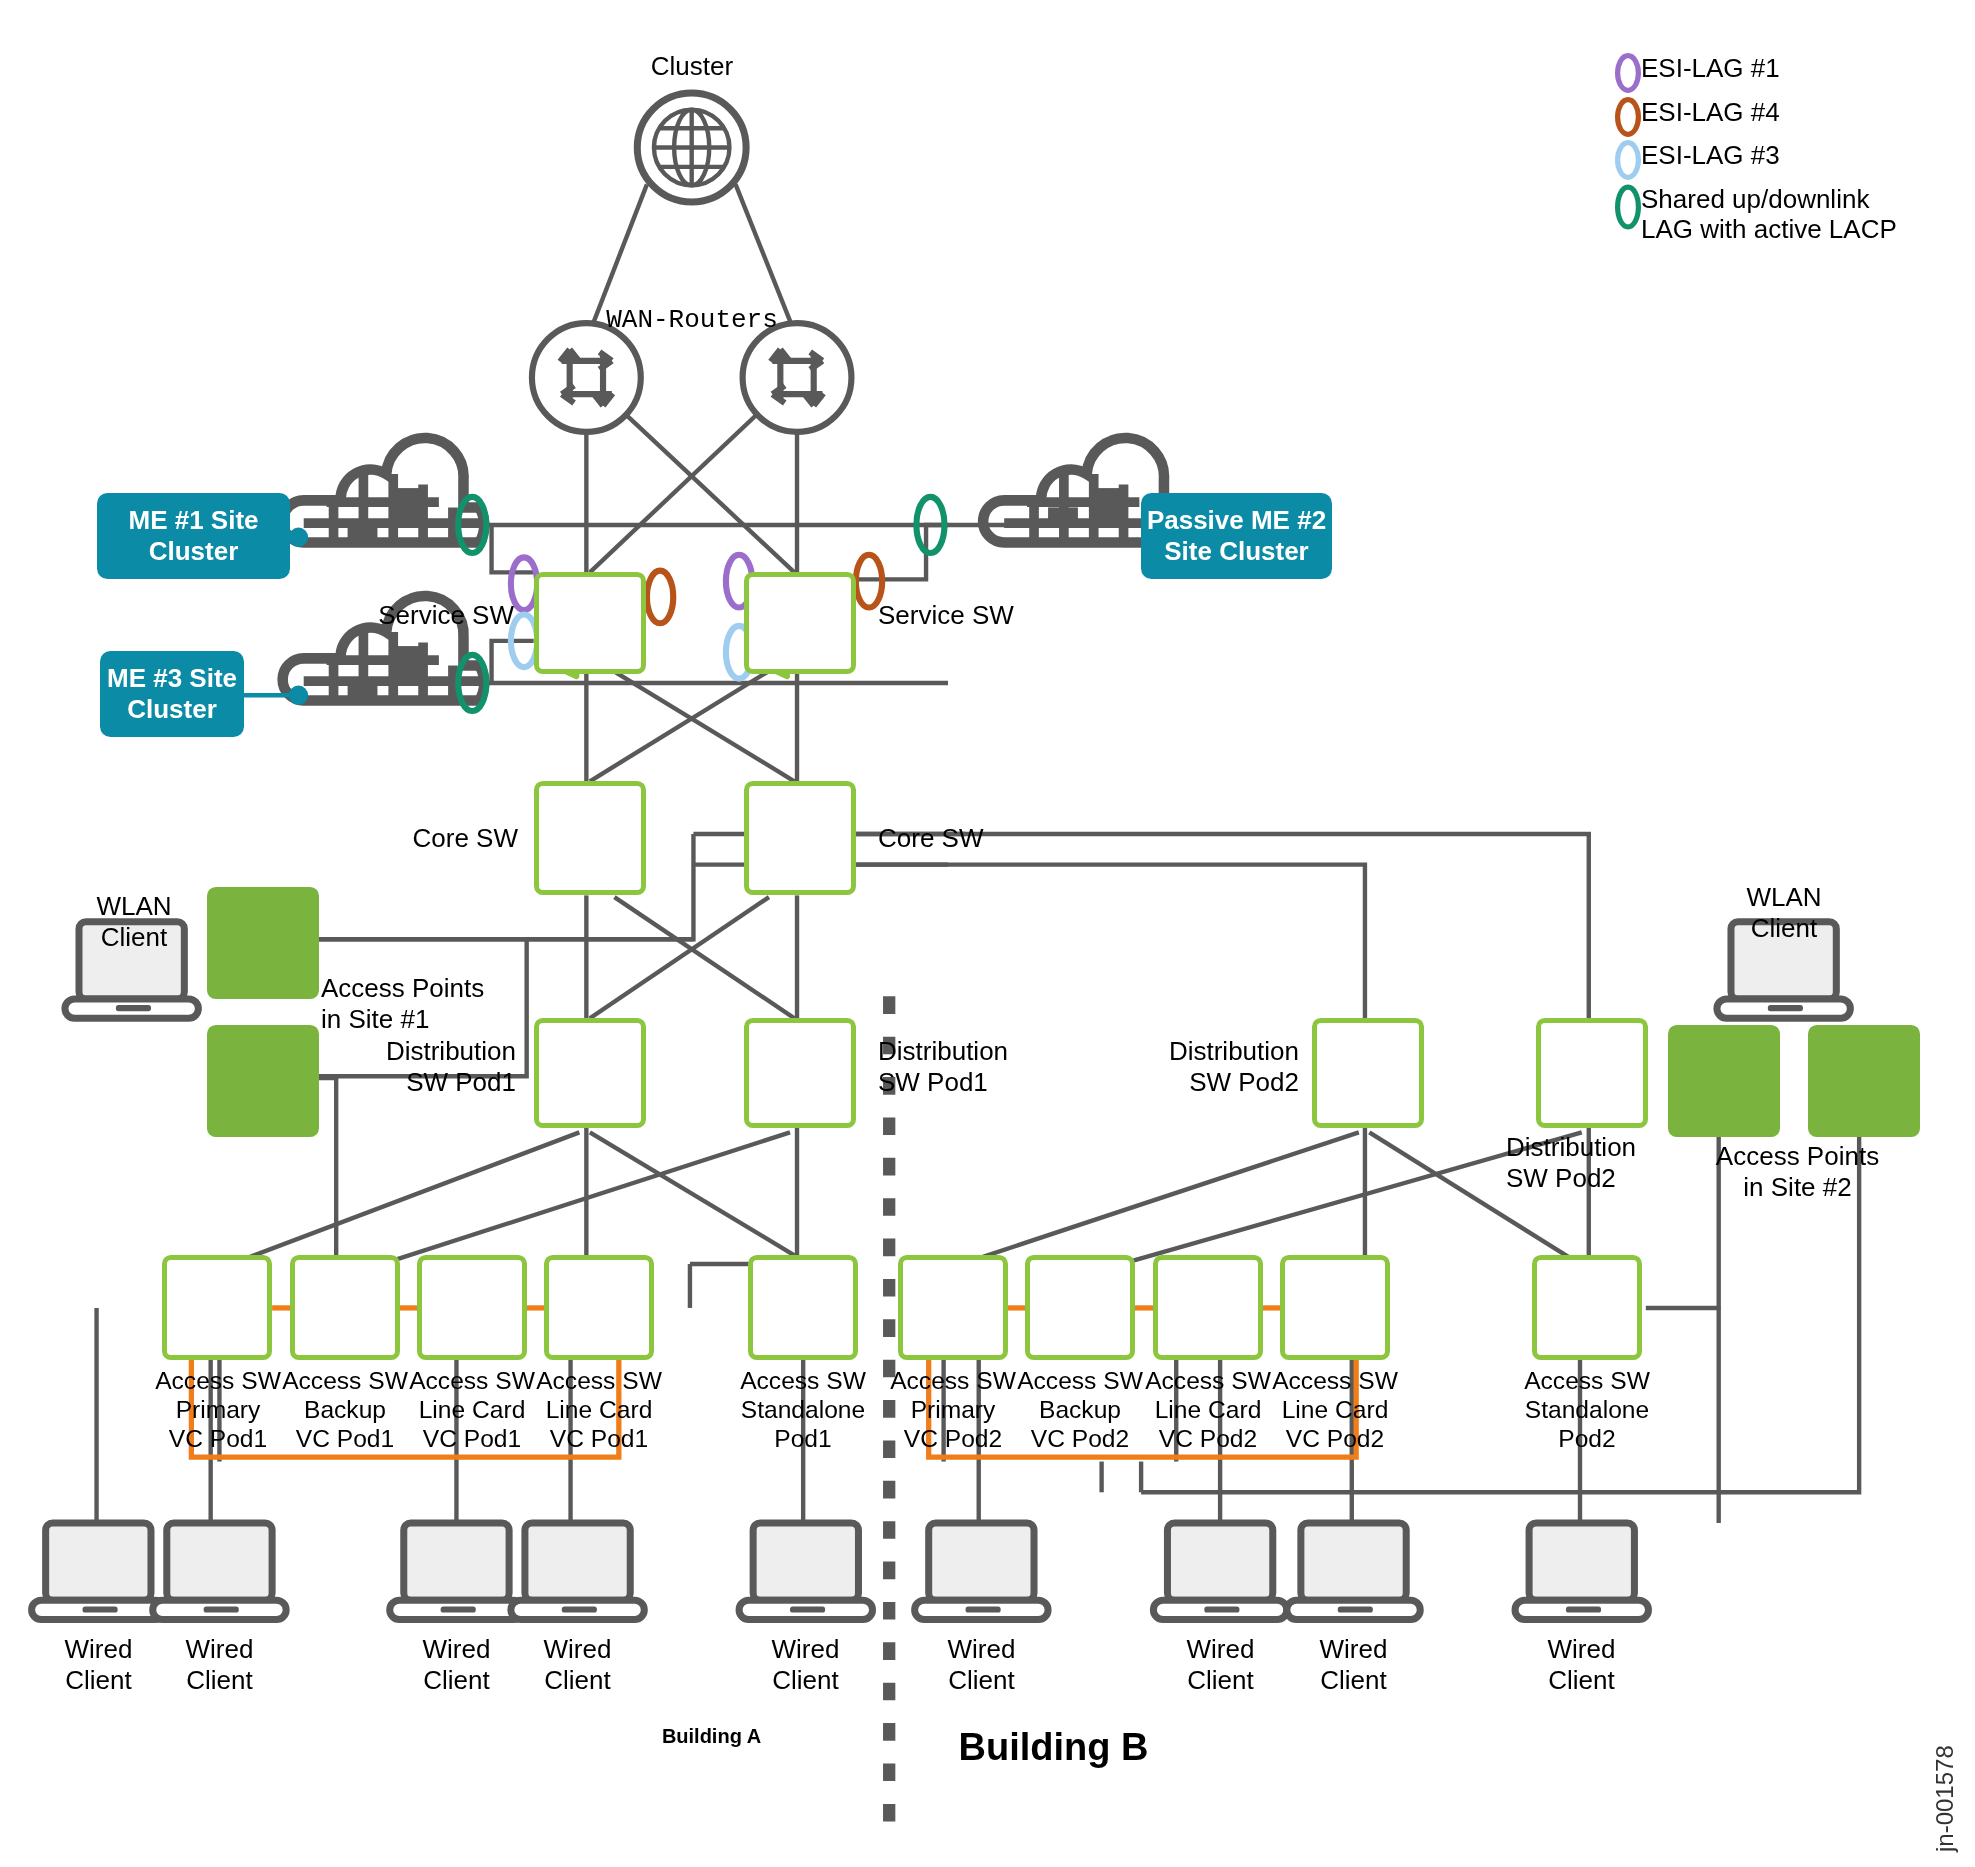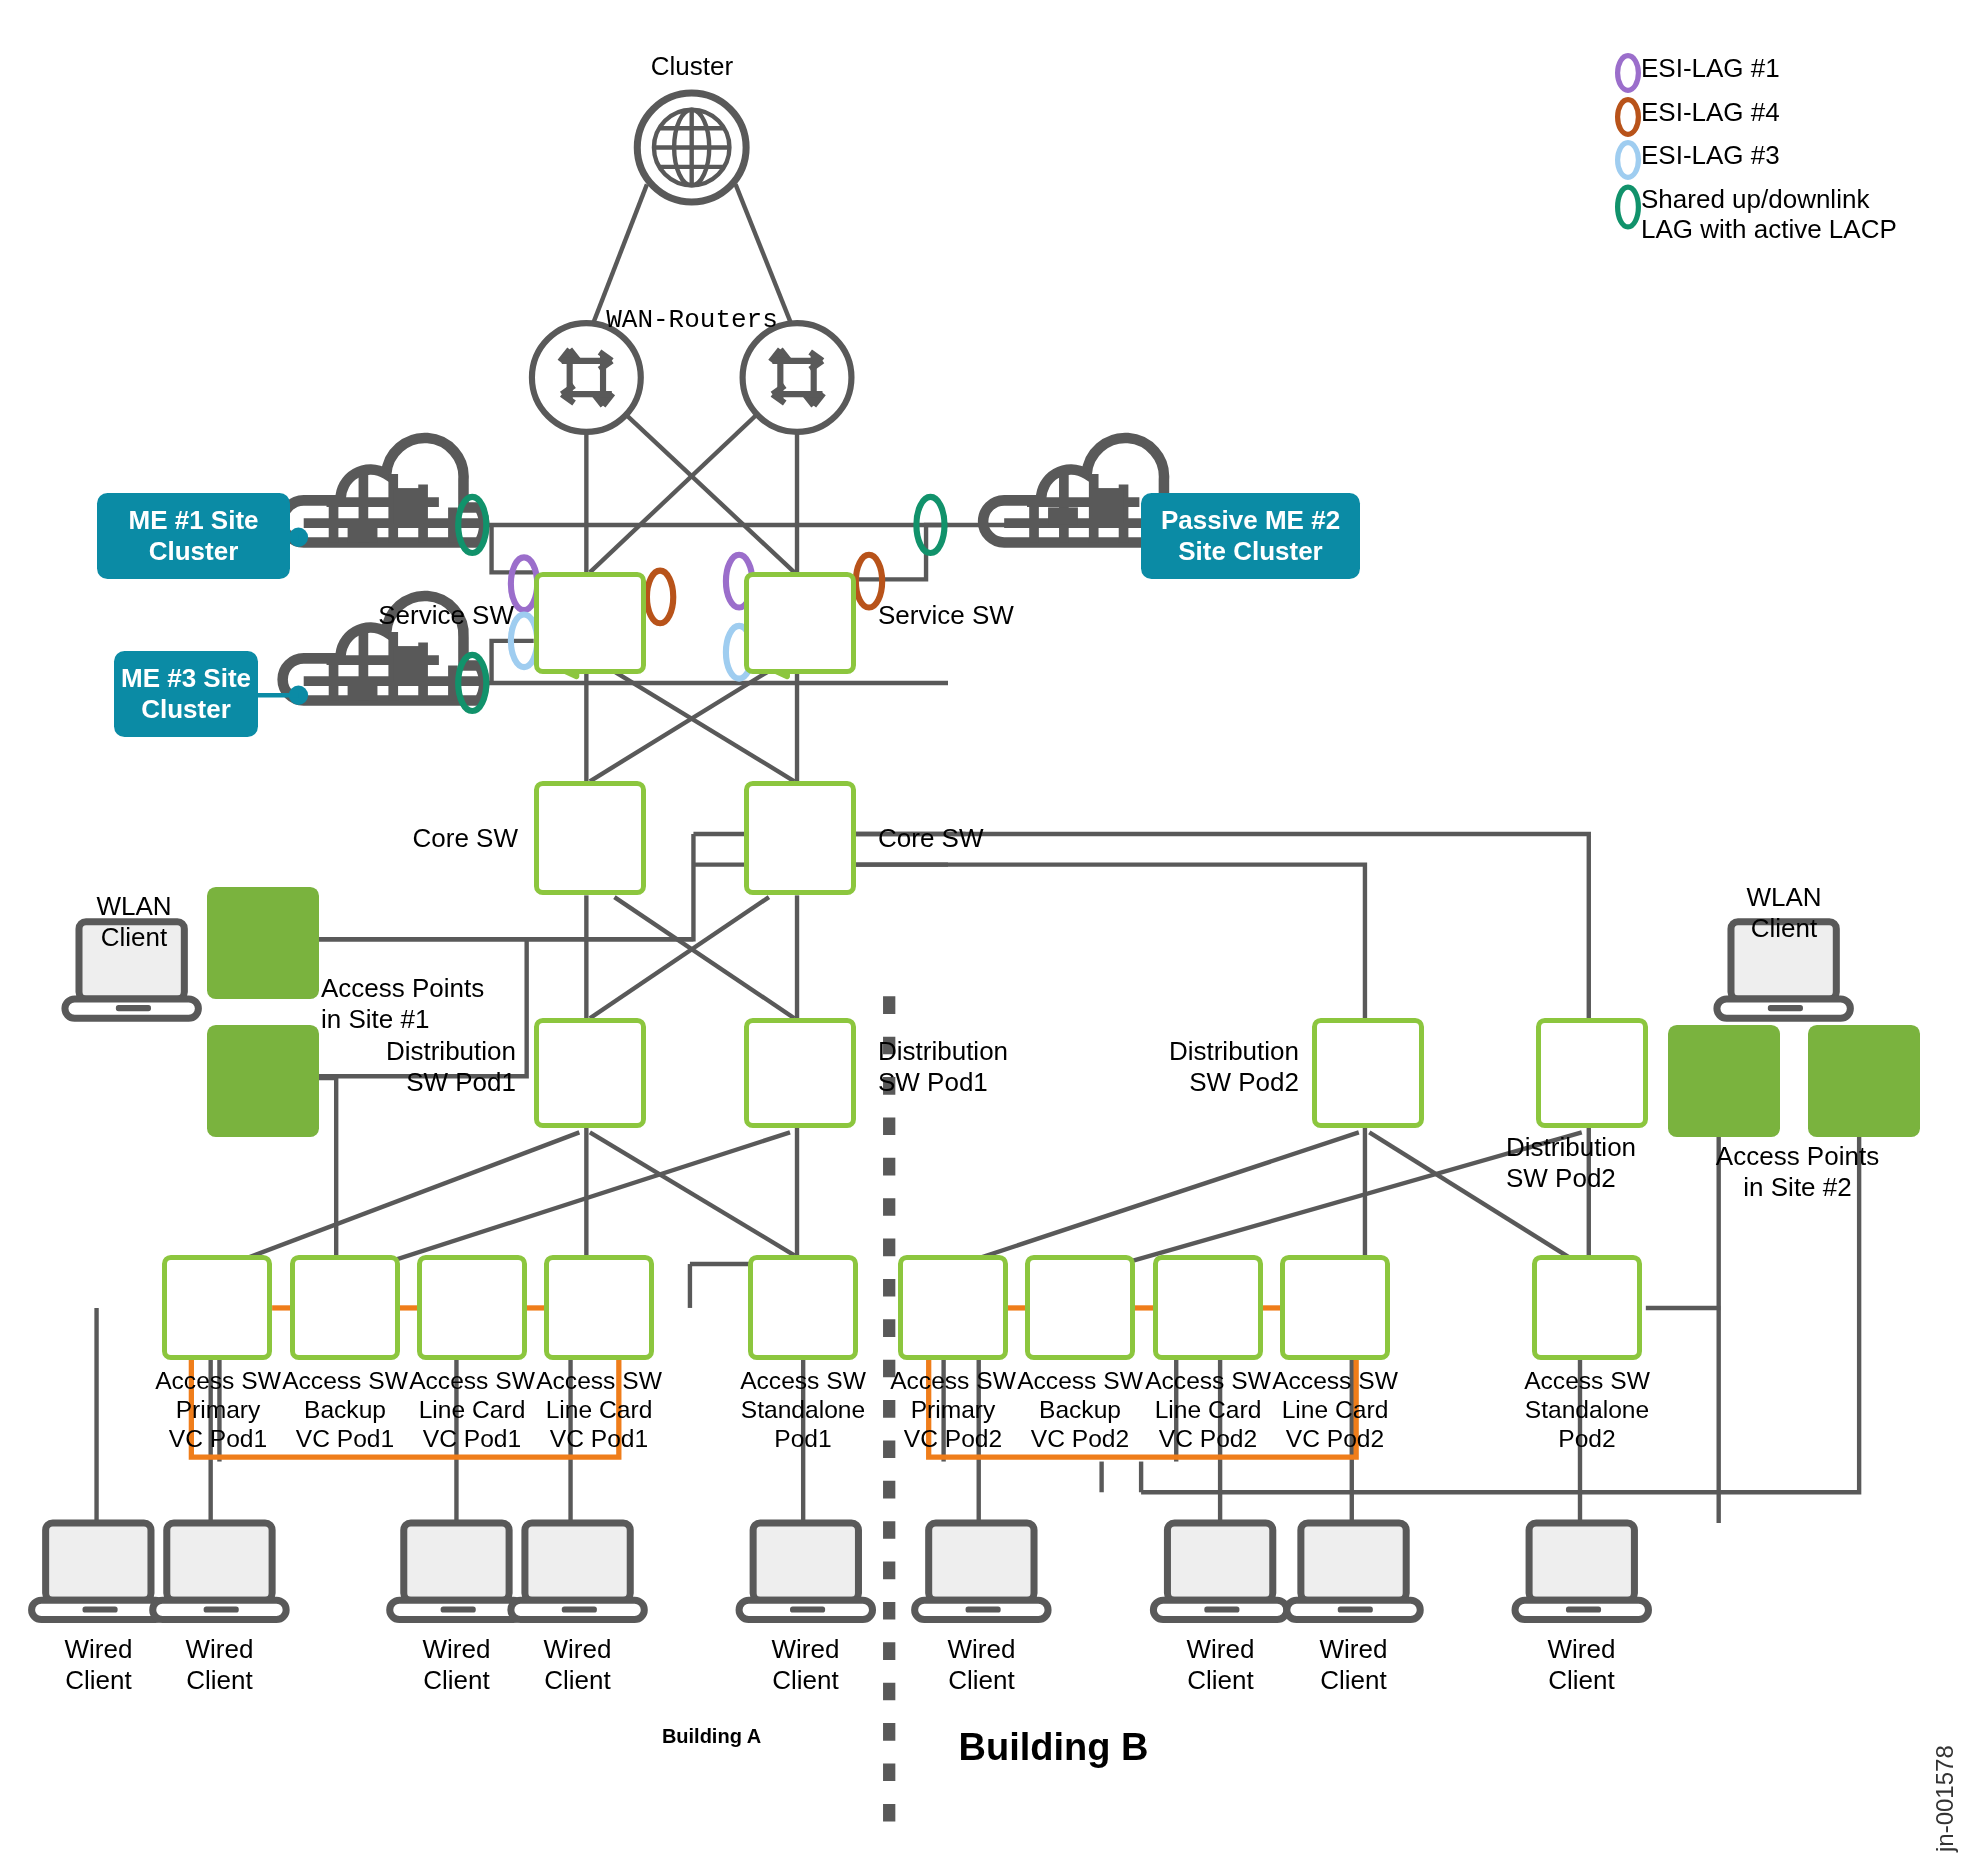--- a/index.html
+++ b/index.html
@@ -471,23 +471,23 @@
 <div class="sw" style="left:1280px;top:1255px;width:110px;height:105px;"></div>
 <div class="sw" style="left:1532px;top:1255px;width:110px;height:105px;"></div>
 
 <div class="ap" style="left:207px;top:887px;width:112px;height:112px;"></div>
 <div class="ap" style="left:207px;top:1025px;width:112px;height:112px;"></div>
 <div class="ap" style="left:1668px;top:1025px;width:112px;height:112px;"></div>
 <div class="ap" style="left:1808px;top:1025px;width:112px;height:112px;"></div>
 
 <div class="mebox" style="left:97px;top:493px;width:193px;height:86px;">ME #1
 Site Cluster</div>
-<div class="mebox" style="left:1141px;top:493px;width:219px;height:86px;">Passive ME #2
+<div class="mebox" style="left:1141px;top:493px;width:191px;height:86px;">Passive ME #2
 Site Cluster</div>
-<div class="mebox" style="left:114px;top:651px;width:144px;height:86px;">ME #3
+<div class="mebox" style="left:100px;top:651px;width:144px;height:86px;">ME #3
 Site Cluster</div>
 
 <div class="lbl c" style="left:604px;top:51px;width:176px;">Cluster</div>
 <div class="lbl c" style="left:604px;top:305px;width:176px;font-family:Liberation Mono, monospace;">WAN-Routers</div>
 
 <div class="lbl r" style="left:325px;top:600px;width:189px;">Service SW</div>
 <div class="lbl" style="left:878px;top:600px;width:202px;">Service SW</div>
 
 <div class="lbl r" style="left:342px;top:823px;width:176px;">Core SW</div>
 <div class="lbl" style="left:878px;top:823px;width:176px;">Core SW</div>

